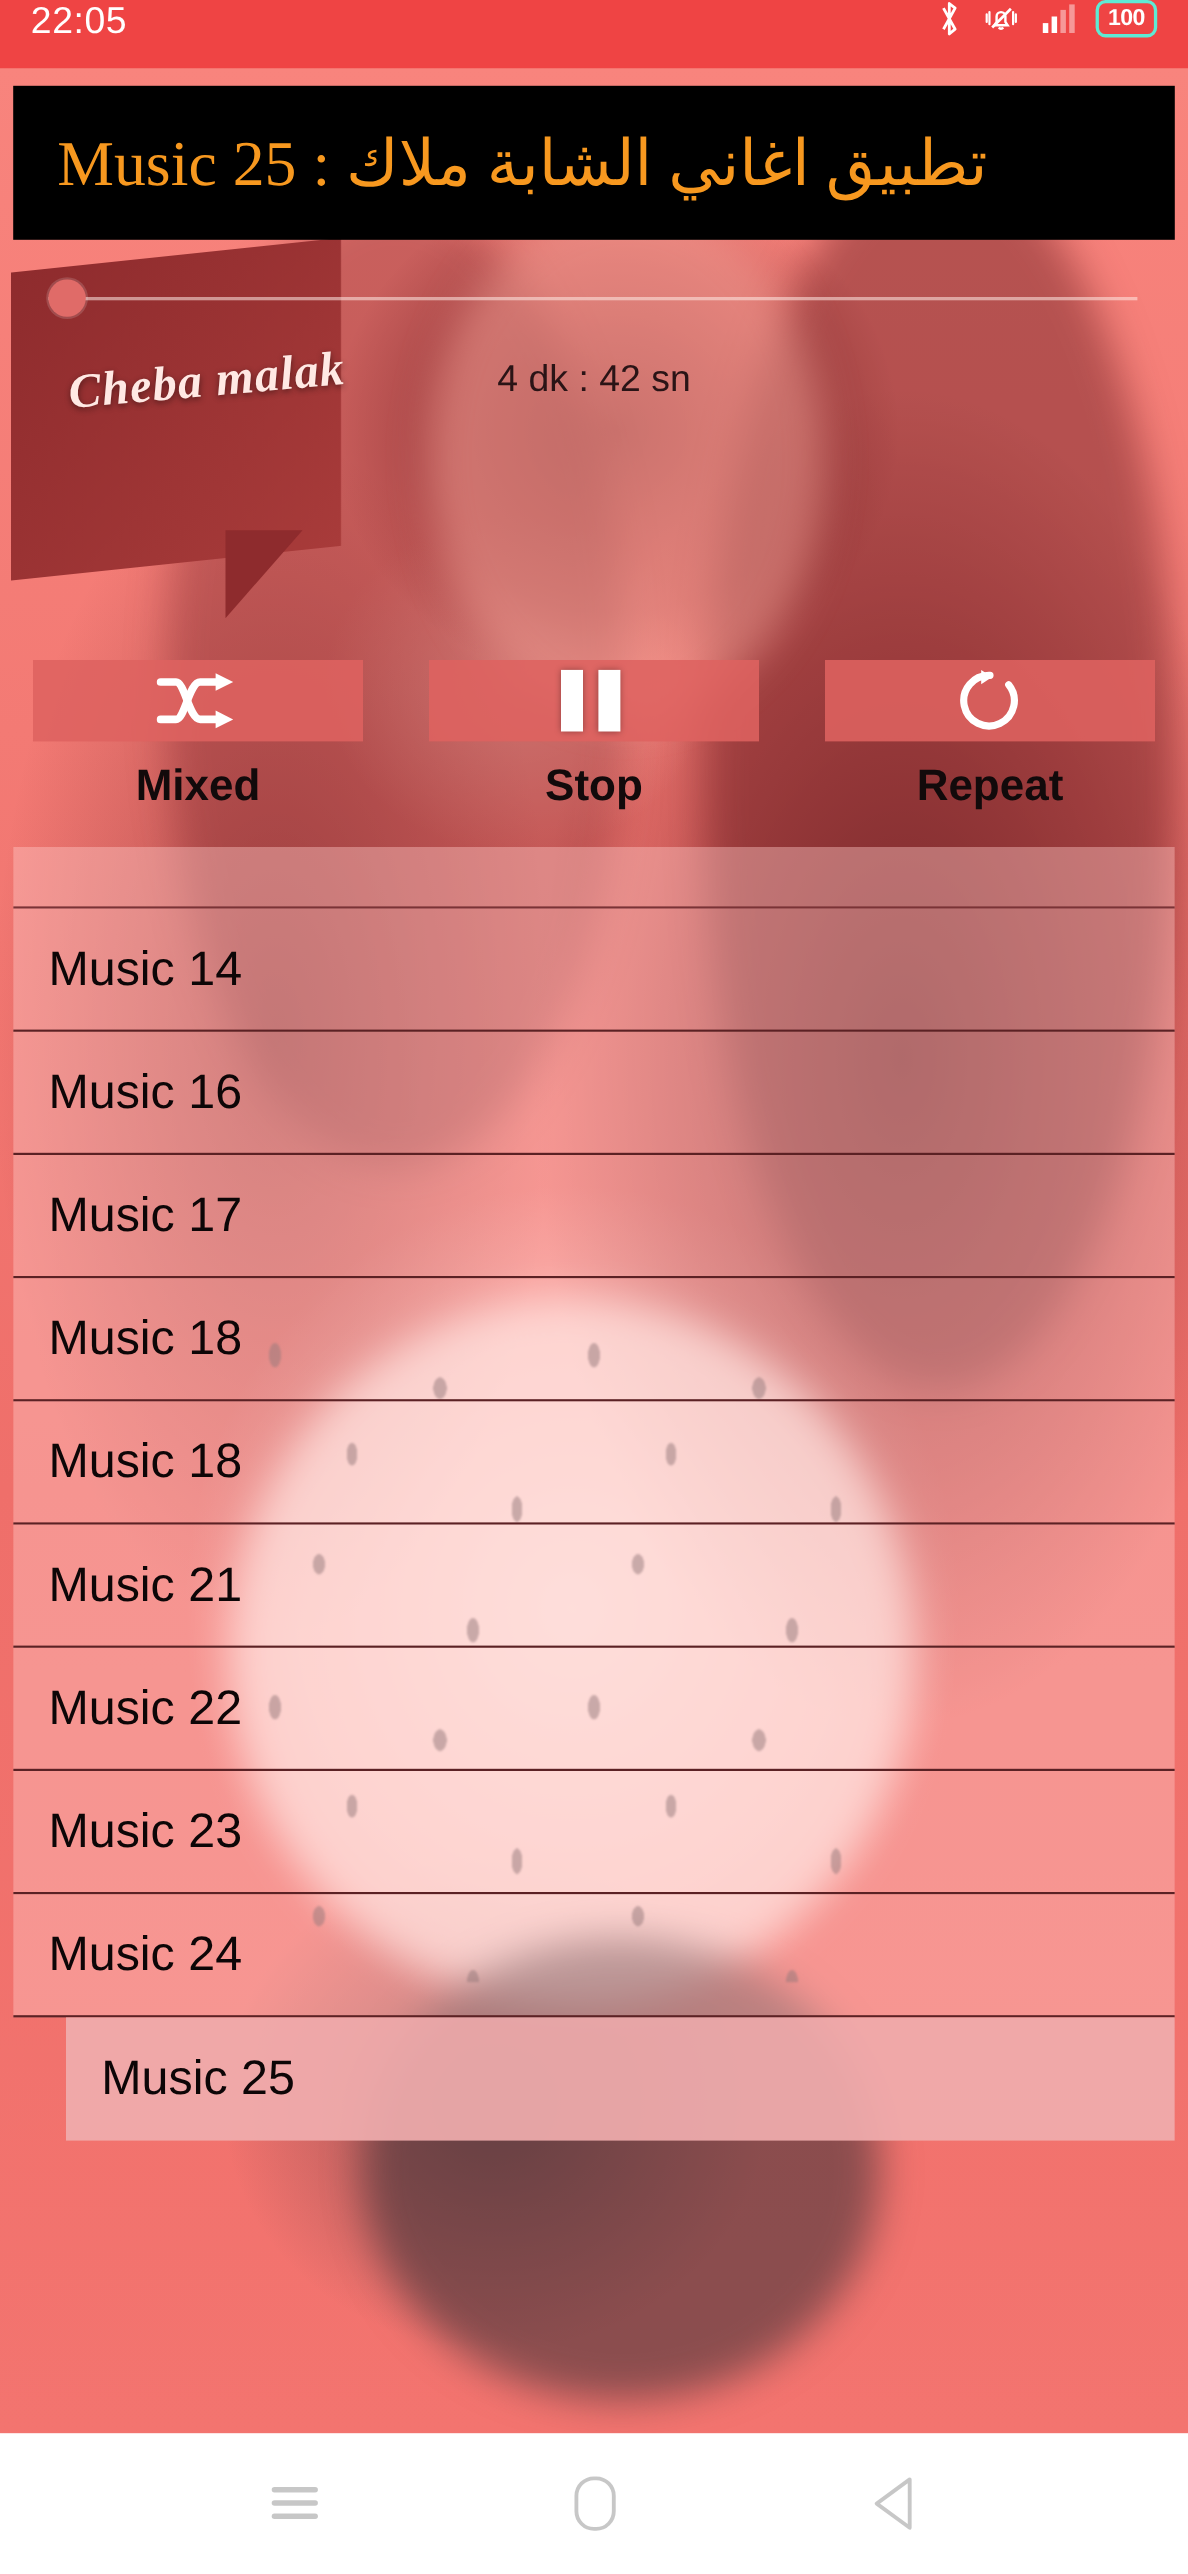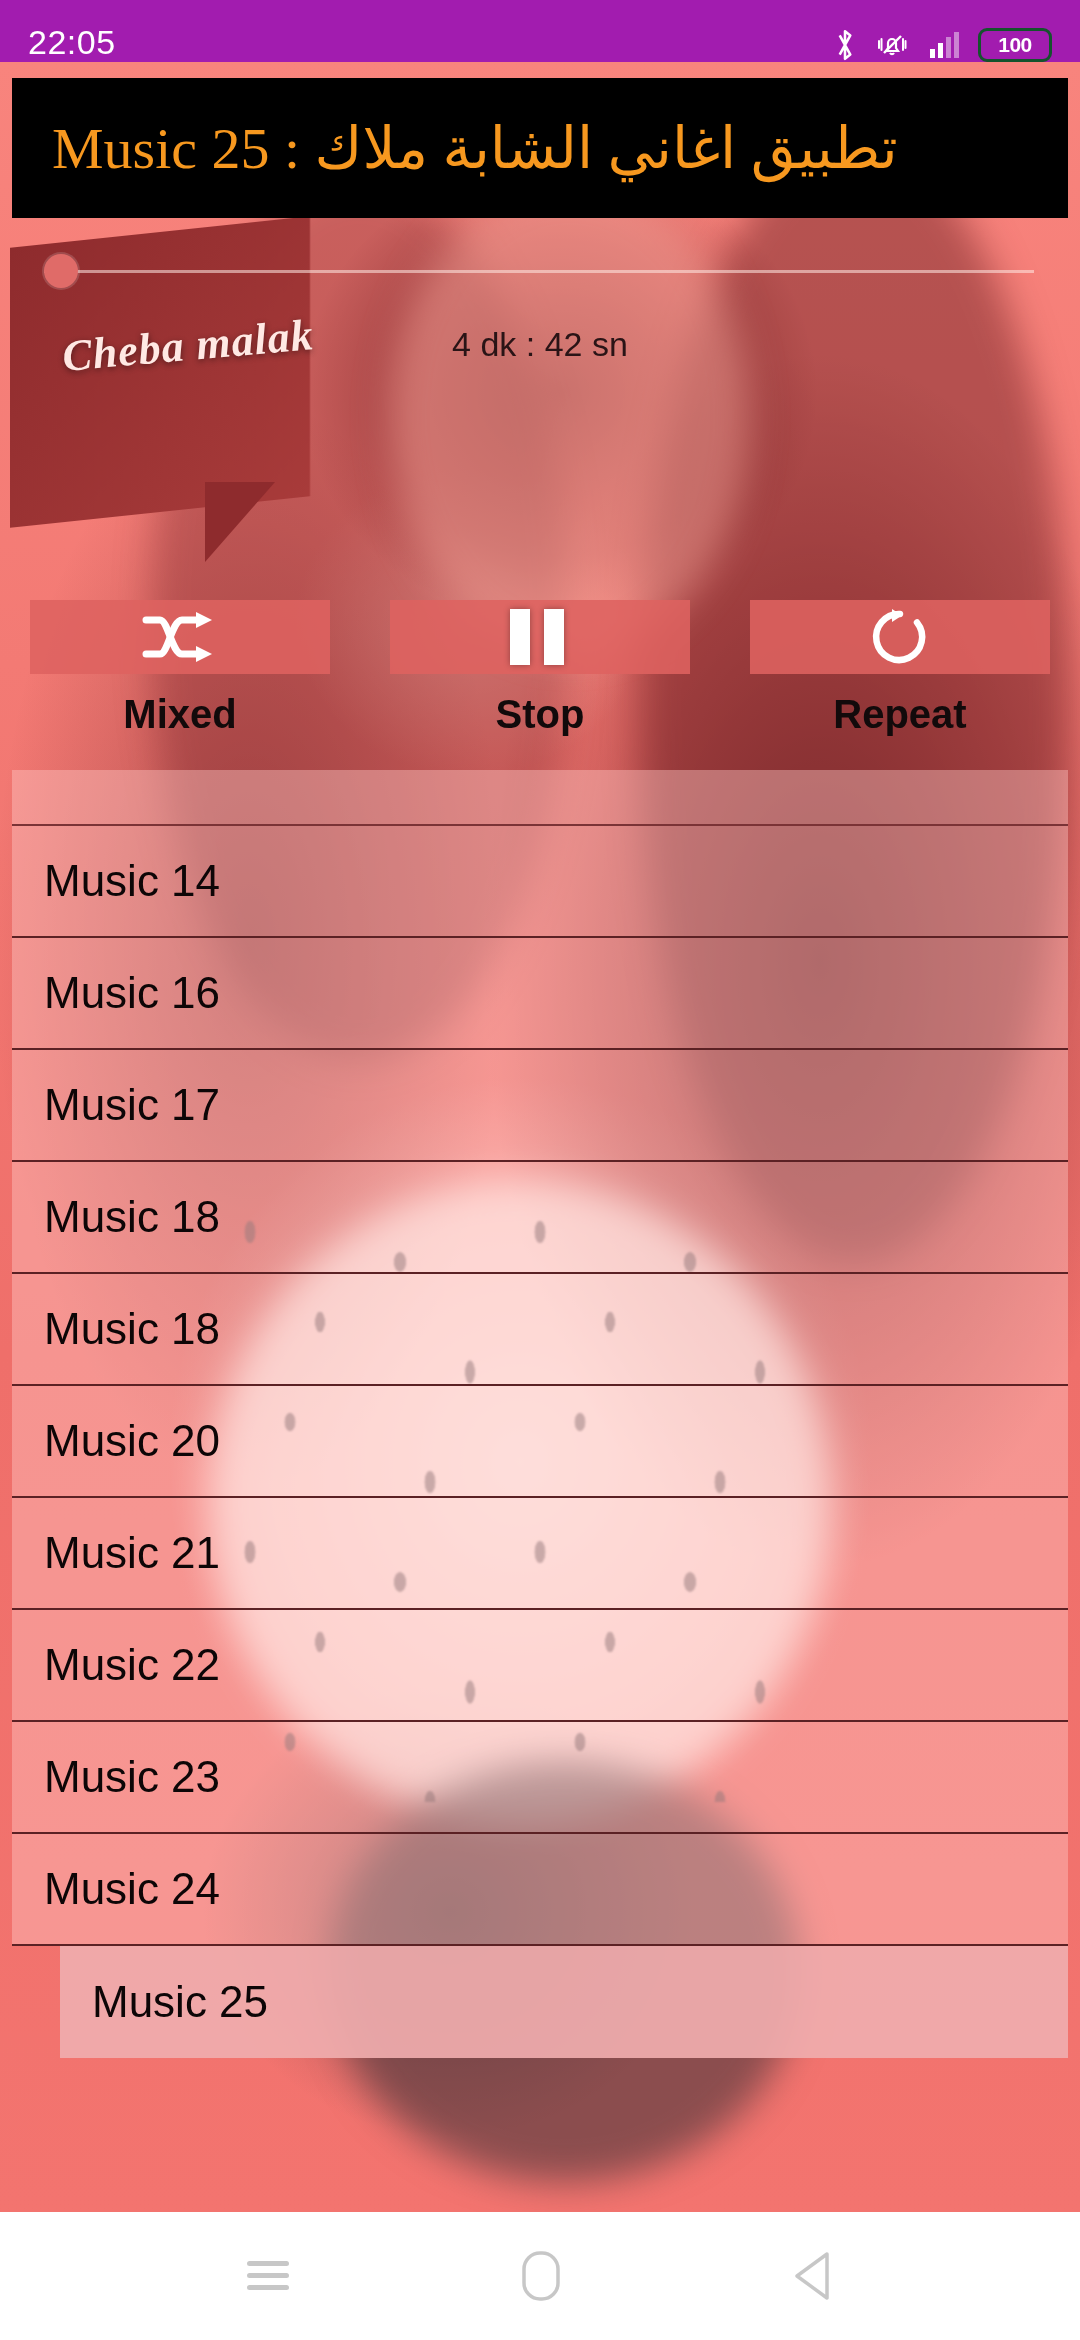--- a/index.html
+++ b/index.html
@@ -45,21 +45,21 @@
             transform:skewY(-6deg); filter:blur(.6px); }
   .poster-tail { position:absolute; left:205px; top:420px; width:0; height:0;
             border-left:70px solid #8e2b2d; border-bottom:80px solid transparent; filter:blur(.6px); }
   .poster-label { position:absolute; left:62px; top:258px; font-size:44px; color:#ffe9e4;
             font-family:"Liberation Serif", serif; font-style:italic; font-weight:700;
             transform:rotate(-5deg); text-shadow:0 2px 6px rgba(0,0,0,.45); letter-spacing:1px; }
 
   
   #statusbar {
     position:absolute; left:0; top:0; width:1080px; height:62px;
-    background:#a21caf; display:flex; align-items:flex-end;
+    background:#ef4444; display:flex; align-items:flex-start;
     padding:0 28px; color:#fff; z-index:40;
   }
   #statusbar .clock { font-size:34px; letter-spacing:.5px; }
   #statusbar .icons { margin-left:auto; display:flex; align-items:center; gap:18px; }
   .sb-ico { display:block; }
 
   
   #banner {
     position:absolute; left:12px; top:78px; width:1056px; height:140px;
     background:#000; overflow:hidden; z-index:20;
@@ -154,21 +154,21 @@
       <path d="M14 24 a2.4 2.4 0 0 0 4 0" fill="none" stroke="#fff" stroke-width="2.2"></path>
       <line x1="8" y1="24" x2="25" y2="7" stroke="#fff" stroke-width="2.4"></line>
       <path d="M3 12 v7 M5.5 10 v11 M27 10 v11 M29.5 12 v7" stroke="#fff" stroke-width="2" stroke-linecap="round"></path>
     </svg>
     <svg class="sb-ico" width="32" height="32" viewBox="0 0 32 32">
       <rect x="2" y="20" width="5" height="9" fill="#fff"></rect>
       <rect x="10" y="14" width="5" height="15" fill="#fff"></rect>
       <rect x="18" y="8" width="5" height="21" fill="#fff" opacity=".45"></rect>
       <rect x="26" y="3" width="5" height="26" fill="#fff" opacity=".45"></rect>
     </svg>
-    <span style="display:inline-flex;align-items:center;justify-content:center;width:74px;height:34px;border:3px solid #14532d;border-radius:9px;position:relative;">
+    <span style="display:inline-flex;align-items:center;justify-content:center;width:56px;height:34px;border:3px solid #5eead4;border-radius:9px;position:relative;">
       <span style="font-size:21px;color:#fff;font-weight:700;letter-spacing:-.5px;">100</span>
     </span>
   </span>
 </div>
 
 <div id="banner">
   <div class="marquee">تطبيق اغاني الشابة ملاك : Music 25</div>
 </div>
 
 <div id="seek">
@@ -223,23 +223,20 @@
       <span class="txt">Music 16</span>
     </div>
     <div class="row">
       <span class="txt">Music 17</span>
     </div>
     <div class="row">
       <span class="txt">Music 18</span>
     </div>
     <div class="row">
       <span class="txt">Music 18</span>
-    </div>
-    <div class="row">
-      <span class="txt">Music 20</span>
     </div>
     <div class="row">
       <span class="txt">Music 21</span>
     </div>
     <div class="row">
       <span class="txt">Music 22</span>
     </div>
     <div class="row">
       <span class="txt">Music 23</span>
     </div>

